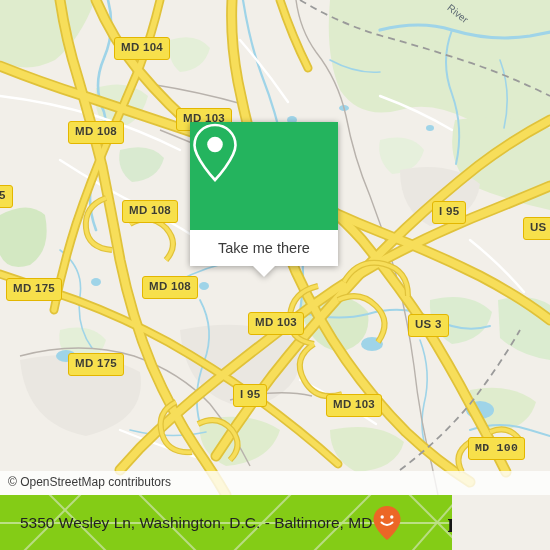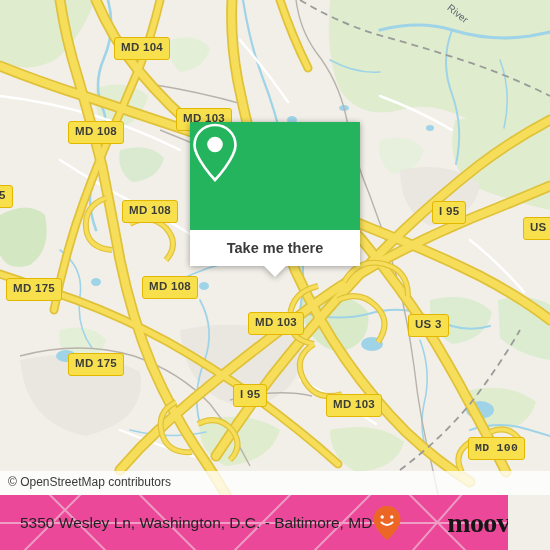--- a/index.html
+++ b/index.html
@@ -44,23 +44,22 @@
     font-size: 10px;
     color: #5e6a73;
     font-family: "Liberation Sans", sans-serif;
     white-space: nowrap;
   }
 
   
   #popup {
     position: absolute;
     left: 190px; top: 122px;
-    width: 170px;
+    width: 148px;
     filter: drop-shadow(0 1px 3px rgba(0,0,0,.35));
-    font-weight: bold;
   }
   #popup-head {
     height: 108px;
     background: #24b45e;
     display: flex;
     align-items: center;
     justify-content: center;
   }
   #popup-foot {
     background: #ffffff;
@@ -94,22 +93,22 @@
     color: #3a3a3a;
     padding: 4px 0 4px 8px;
     font-family: "Liberation Sans", sans-serif;
     line-height: 1.3;
   }
 
   
   #footer {
     position: absolute;
     left: 0; top: 495px;
-    width: 508px; height: 55px;
-    background: #ec4899;
+    width: 452px; height: 55px;
+    background: #84cc16;
     display: flex;
     align-items: center;
     justify-content: space-between;
     padding: 0 16px 0 20px;
     overflow: hidden;
   }
   #footer-bgmark {
     position: absolute; left: 0; top: 0;
     width: 550px; height: 55px;
     pointer-events: none;

